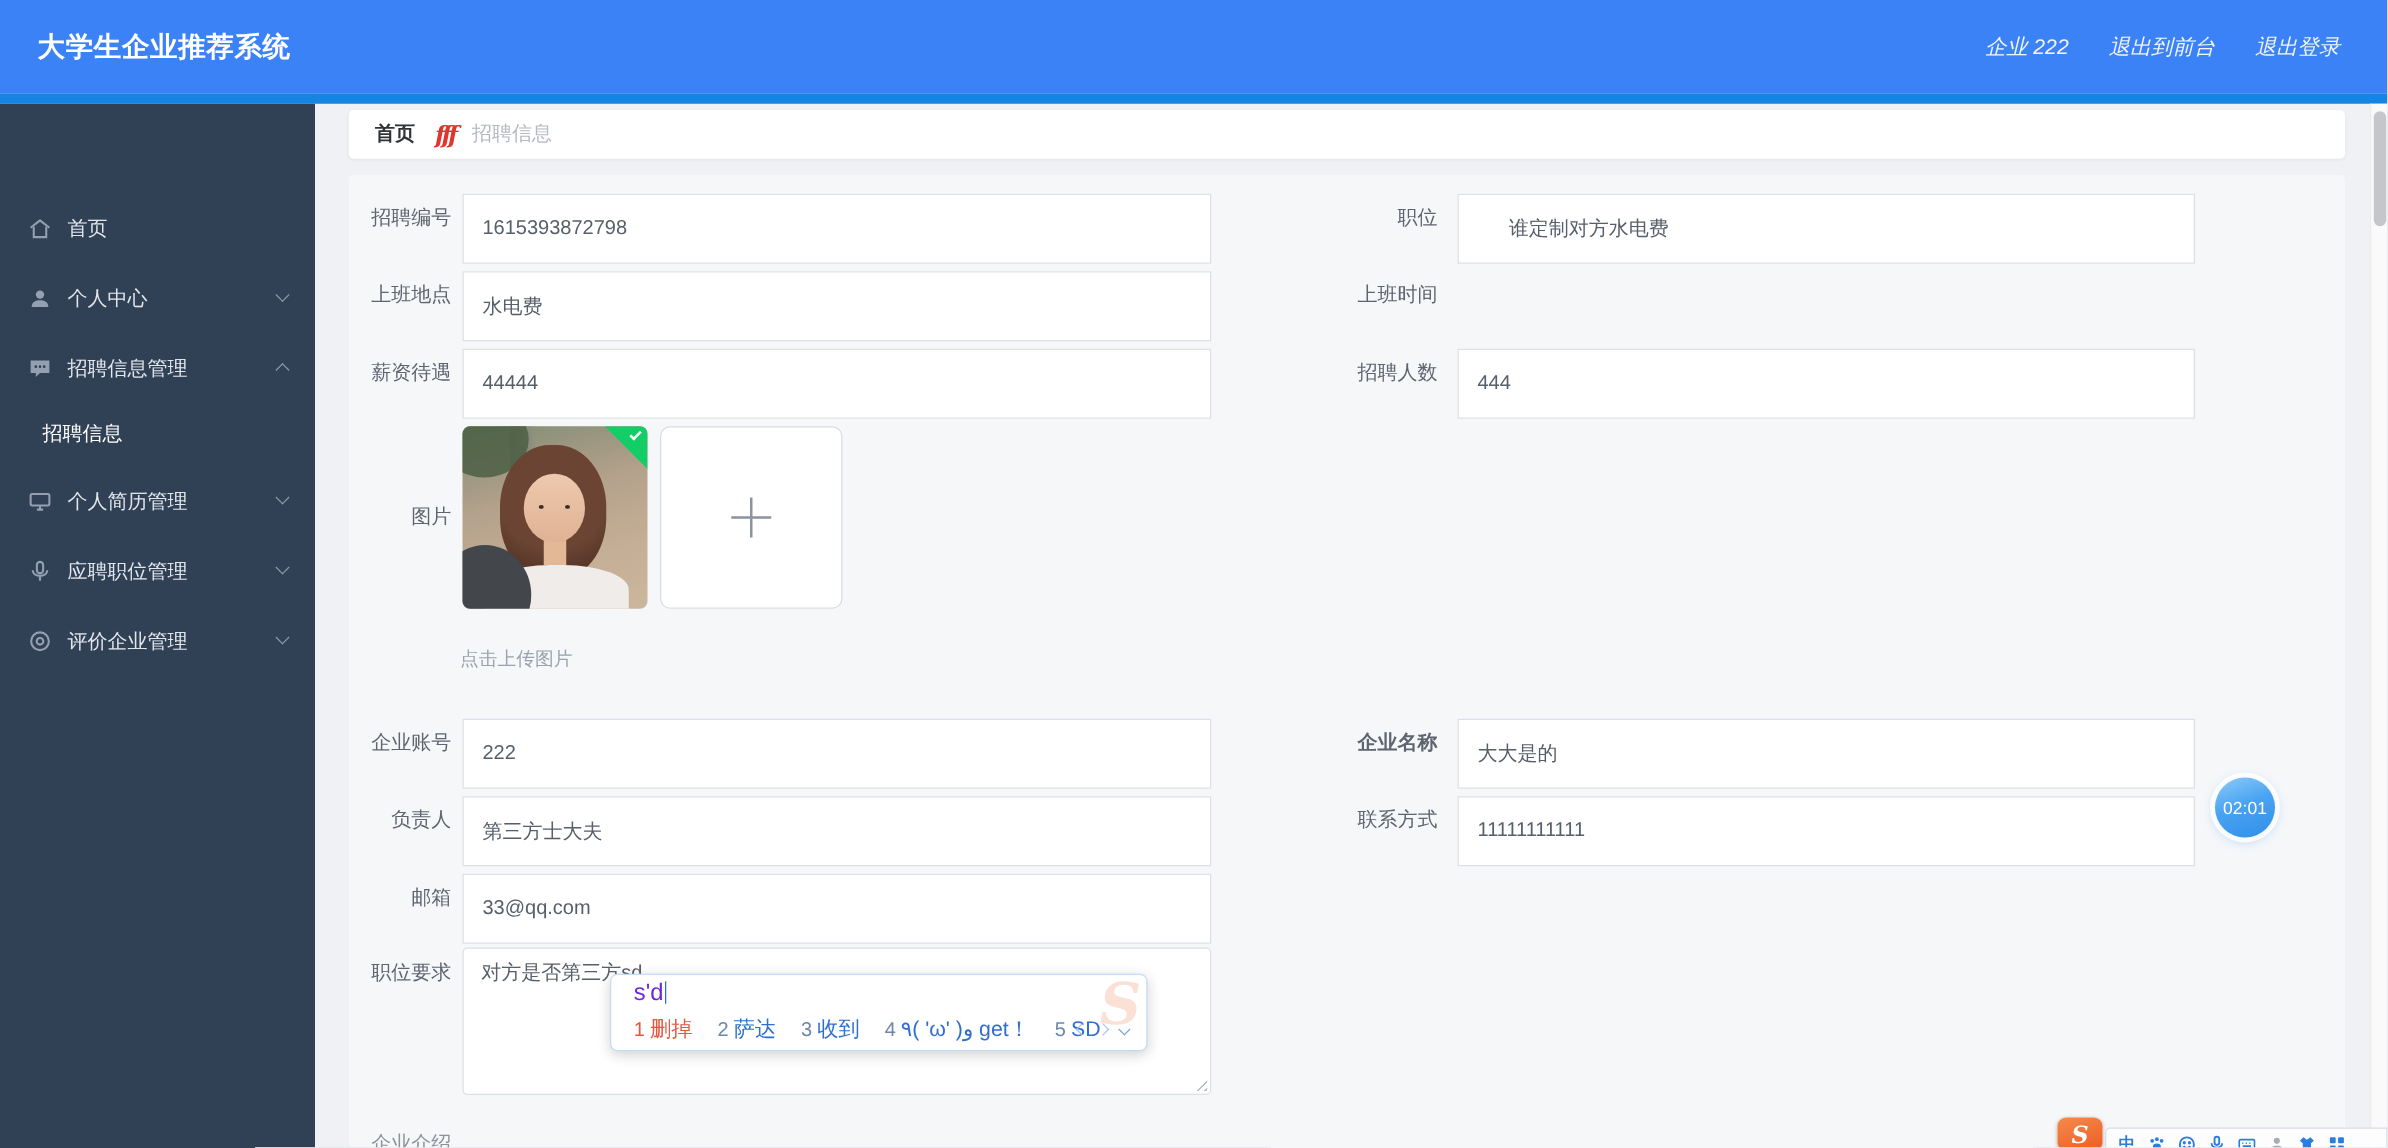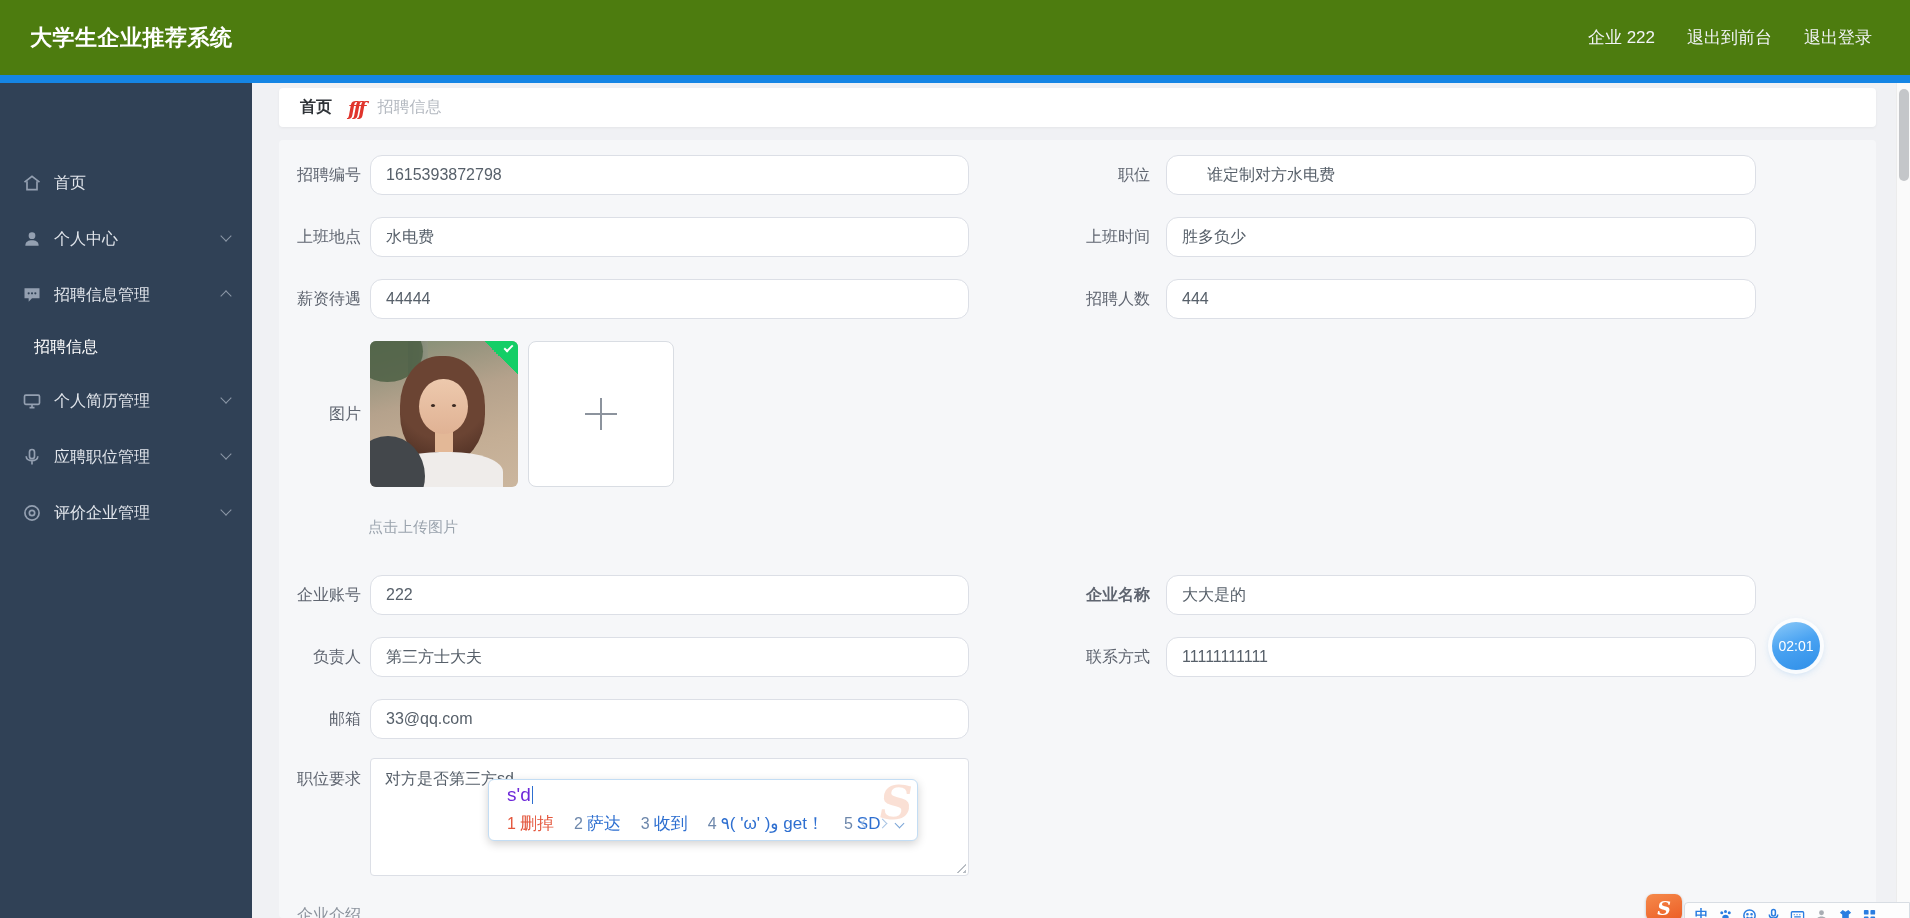--- a/index.html
+++ b/index.html
@@ -1,22 +1,22 @@
 <!DOCTYPE html>
 <html><head>
 <meta charset="utf-8">
 <style>
   html,body{margin:0;padding:0;background:#dfe2e6;}
   *{box-sizing:border-box;font-family:"Liberation Sans","DejaVu Sans",sans-serif;}
   .stage{position:relative;width:1910px;height:918px;overflow:hidden;background:#f0f1f4;}
 
   
-  .hdr{position:absolute;left:0;top:0;width:1910px;height:75px;background:#4d7c0f;display:flex;align-items:center;}
+  .hdr{position:absolute;left:0;top:0;width:1910px;height:75px;background:#3b82f6;display:flex;align-items:center;}
   .hdr-title{color:#fff;font-size:22px;font-weight:bold;margin-left:30px;letter-spacing:.5px;}
-  .hdr-nav{position:absolute;right:38px;top:0;height:75px;display:flex;align-items:center;gap:32px;}
+  .hdr-nav{position:absolute;right:38px;top:0;height:75px;display:flex;align-items:center;gap:32px;font-style:italic;}
   .hdr-link{color:#f2f4f7;font-size:17px;cursor:pointer;white-space:nowrap;}
   .bluebar{position:absolute;left:0;top:75px;width:1910px;height:8px;background:#1585e4;}
 
   
   .side{position:absolute;left:0;top:83px;width:252px;height:835px;background:#304156;}
   .side-item{position:absolute;left:0;width:252px;height:40px;display:flex;align-items:center;color:#e2e6ec;font-size:16px;cursor:pointer;}
   .side-item .ic{width:20px;height:20px;margin-left:22px;margin-right:12px;flex:0 0 auto;color:#94a0b1;}
   .side-item .ic svg{width:20px;height:20px;display:block;}
   .chev{position:absolute;right:22px;width:8px;height:8px;border-right:1.5px solid #8b97a7;border-bottom:1.5px solid #8b97a7;}
   .chev.down{transform:rotate(45deg);top:13px;}
@@ -25,21 +25,21 @@
 
   
   .bc-card{position:absolute;left:279px;top:88px;width:1597px;height:39px;background:#fff;border-radius:4px;box-shadow:0 1px 3px rgba(0,0,0,.05);display:flex;align-items:center;padding-left:21px;}
   .bc-home{font-size:16px;font-weight:bold;color:#2f3338;cursor:pointer;}
   .bc-sep{color:#e0342c;font-style:italic;font-weight:bold;font-family:"DejaVu Serif","Liberation Serif",serif;font-size:19px;letter-spacing:-3px;margin:0 14px 0 16px;}
   .bc-cur{font-size:16px;color:#b4b9c0;}
 
   .form-card{position:absolute;left:279px;top:140px;width:1597px;height:778px;background:#f6f7f9;border-radius:4px;}
 
   .lbl{position:absolute;text-align:right;font-size:16px;color:#5f6570;line-height:40px;white-space:nowrap;}
-  .inp{position:absolute;height:40px;background:#fff;border:1px solid #dcdfe6;border-radius:12px;font-size:16px;color:#57606a;padding:0 15px;outline:none;}
+  .inp{position:absolute;height:56px;background:#fff;border:1px solid #dcdfe6;border-radius:0;font-size:16px;color:#57606a;padding:0 15px;outline:none;}
   .inp::placeholder{color:#c0c4cc;}
 
   
   .photo{position:absolute;left:370px;top:341px;width:148px;height:146px;border-radius:6px;overflow:hidden;cursor:pointer;background:linear-gradient(165deg,#7d8f72 0%,#98957f 18%,#b5a28c 40%,#c4ae95 70%,#cbb69e 100%);}
   .ph-post{position:absolute;left:26%;top:0;width:13%;height:44%;background:linear-gradient(90deg,#6f7a6e,#8e927f);opacity:.8;}
   .ph-foliage{position:absolute;left:-12%;top:-14%;width:48%;height:42%;border-radius:50%;background:#4c5f44;opacity:.85;}
   .ph-hair{position:absolute;left:20%;top:10%;width:58%;height:74%;border-radius:46%;background:radial-gradient(circle at 50% 35%, #6b4433 0 55%, #45291f 100%);}
   .ph-face{position:absolute;left:33%;top:26%;width:33%;height:38%;border-radius:50%;background:linear-gradient(180deg,#edc9ad,#e0b294);}
   .ph-eye{position:absolute;width:4px;height:3px;border-radius:50%;background:#3a2a22;top:45%;}
   .ph-neck{position:absolute;left:44%;top:60%;width:12%;height:16%;background:#e3b897;}
@@ -192,21 +192,20 @@
   <div class="form-card"></div>
 
   <div class="lbl" style="left:270px;top:155px;width:91px;">招聘编号</div>
   <input class="inp" style="left: 370px; top: 155px; width: 599px;" value="1615393872798">
   <div class="lbl" style="left:1040px;top:155px;width:110px;">职位</div>
   <input class="inp" style="left: 1166px; top: 155px; width: 590px; padding-left: 40px;" value="谁定制对方水电费">
 
   <div class="lbl" style="left:270px;top:217px;width:91px;text-align:right;">上班地点</div>
   <input class="inp" style="left: 370px; top: 217px; width: 599px;" value="水电费">
   <div class="lbl" style="left:1040px;top:217px;width:110px;">上班时间</div>
-  <input class="inp" style="left: 1166px; top: 217px; width: 590px;" value="胜多负少">
 
   <div class="lbl" style="left:270px;top:279px;width:91px;">薪资待遇</div>
   <input class="inp" style="left: 370px; top: 279px; width: 599px;" value="44444">
   <div class="lbl" style="left:1040px;top:279px;width:110px;">招聘人数</div>
   <input class="inp" style="left: 1166px; top: 279px; width: 590px;" value="444">
 
   <div class="lbl" style="left:270px;top:394px;width:91px;">图片</div>
   <div class="photo">
     <div class="ph-post"></div>
     <div class="ph-foliage"></div>

